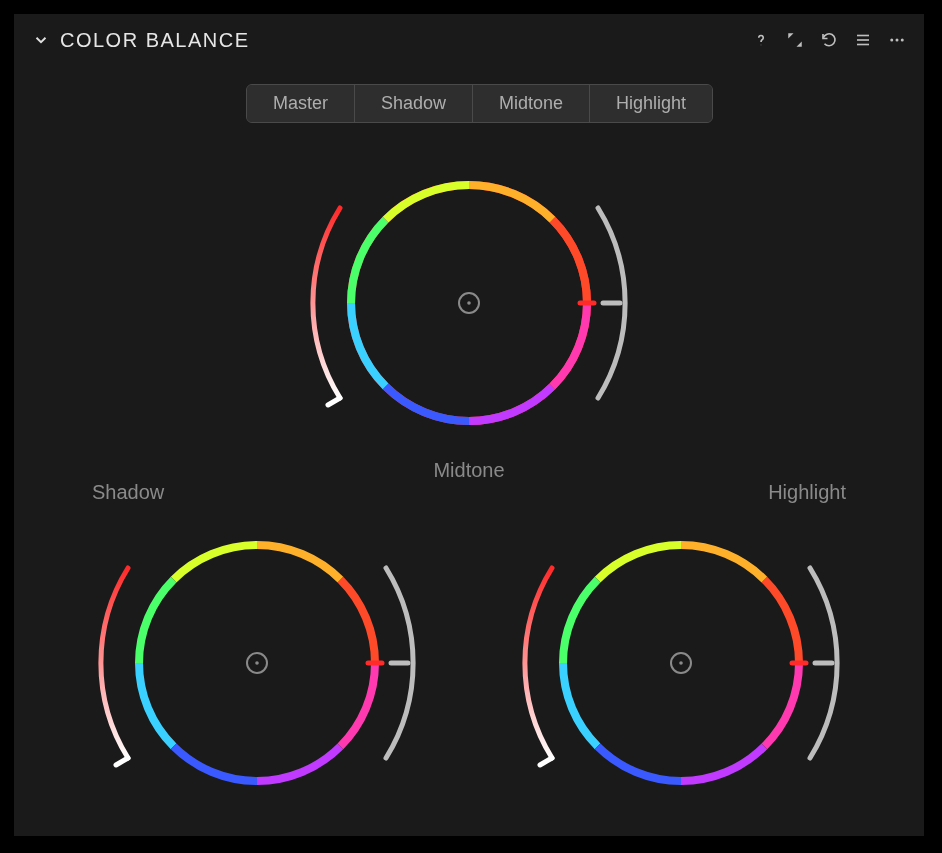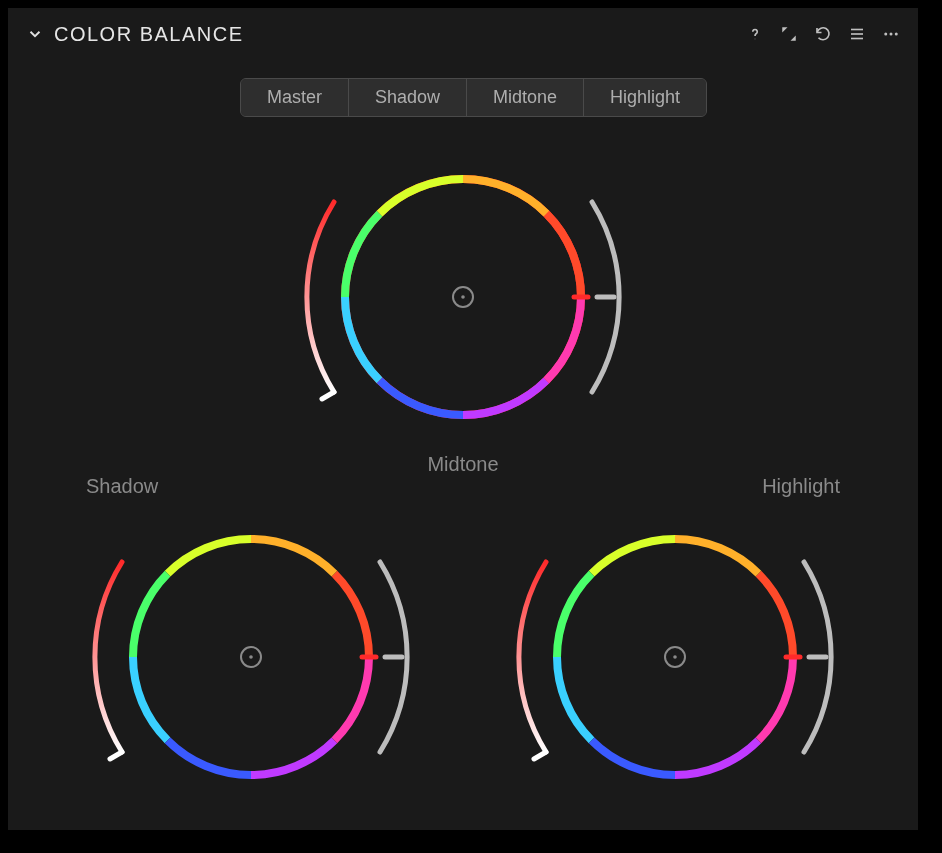--- a/index.html
+++ b/index.html
@@ -11,21 +11,21 @@
       background: #000;
       width: 942px;
       height: 853px;
       font-family: -apple-system, BlinkMacSystemFont, "Helvetica Neue", Arial, sans-serif;
       overflow: hidden;
     }
     .panel {
       background: #1a1a1a;
       width: 910px;
       height: 822px;
-      margin: 8px;
+      margin: 14px;
       position: relative;
     }
     .header {
       display: flex;
       align-items: center;
       justify-content: space-between;
       padding: 12px 18px 10px 18px;
       height: 50px;
     }
     .header-left {

